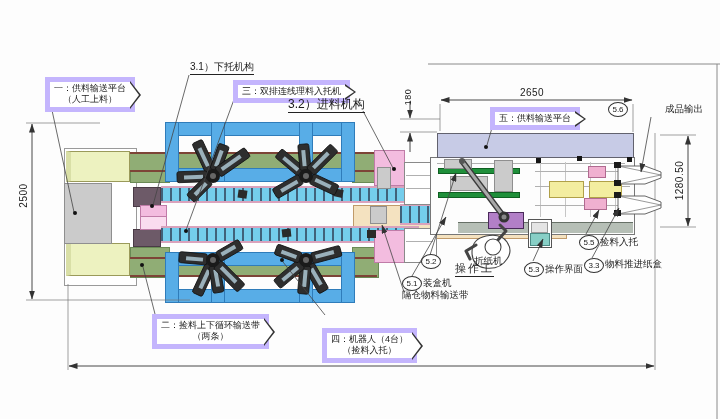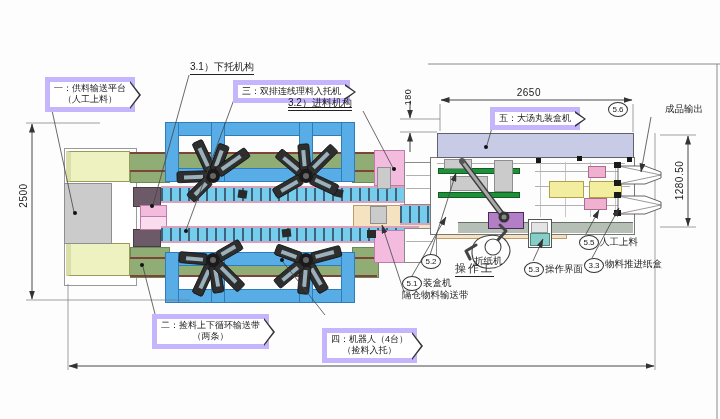--- a/index.html
+++ b/index.html
@@ -333,54 +333,54 @@
       <line x1="404" y1="292" x2="382" y2="225" marker-end="url(#arr)"></line>
       <line x1="533" y1="261" x2="543" y2="239" marker-end="url(#arr)"></line>
       <line x1="592" y1="258" x2="619" y2="208" marker-end="url(#arr)"></line>
       <line x1="586" y1="234" x2="599" y2="210" marker-end="url(#arr)"></line>
       <line x1="651" y1="117" x2="641" y2="172" marker-end="url(#arr)"></line>
     </g>
   </svg>
 
   <div class="dim rot" style="left:3px;top:190px;width:40px;">2500</div>
   <div class="dim" style="left:320px;top:352px;width:44px;">8091</div>
-  <div class="dim" style="left:497px;top:87px;width:44px;text-align:right;">2650</div>
+  <div class="dim" style="left:510px;top:87px;width:44px;">2650</div>
   <div class="dim rot" style="left:653px;top:175px;width:52px;">1280.50</div>
   <div class="dim rot" style="left:393px;top:92px;width:30px;font-size:9px;">180</div>
 
   <div class="flag" style="left:45px;top:77px;--hh:14px;">
     <div>一：供料输送平台</div>
     <div>（人工上料）</div>
   </div>
   <div class="flag" style="left:233px;top:80px;--hh:8px;">
     <div>三：双排连线理料入托机</div>
   </div>
   <div class="flag" style="left:490px;top:107px;--hh:8px;">
-    <div>五：大汤丸装盒机</div>
+    <div>五：供料输送平台</div>
   </div>
   <div class="flag" style="left:152px;top:314px;--hh:14px;">
     <div>二：捡料上下循环输送带</div>
     <div>（两条）</div>
   </div>
   <div class="flag" style="left:322px;top:328px;--hh:14px;">
     <div>四：机器人（4台）</div>
     <div>（捡料入托）</div>
   </div>
 
   <div class="lbl und" style="left:190px;top:61px;font-size:10px;">3.1）下托机构</div>
-  <div class="lbl und" style="left:288px;top:97px;font-size:10px;text-decoration:underline;">3.2）进料机构</div>
+  <div class="lbl und" style="left:288px;top:97px;font-size:12px;">3.2）进料机构</div>
   <div class="lbl und" style="left:455px;top:262px;font-size:11px;letter-spacing:2px;">操作工</div>
   <div class="lbl" style="left:402px;top:289px;">隔仓物料输送带</div>
 
   <div class="cnum" style="left:402px;top:276px;">5.1</div>
   <div class="lbl" style="left:423px;top:277px;">装盒机</div>
   <div class="cnum" style="left:421px;top:254px;">5.2</div>
   <div class="lbl" style="left:442px;top:255px;margin-left:32px;">折纸机</div>
   <div class="cnum" style="left:524px;top:262px;">5.3</div>
   <div class="lbl" style="left:545px;top:263px;">操作界面</div>
   <div class="cnum" style="left:584px;top:258px;">3.3</div>
   <div class="lbl" style="left:605px;top:259px;font-family:Liberation Serif, serif;">物料推进纸盒</div>
   <div class="cnum" style="left:579px;top:235px;">5.5</div>
-  <div class="lbl" style="left:600px;top:236px;">人工上料</div>
+  <div class="lbl" style="left:600px;top:236px;">捡料入托</div>
   <div class="cnum" style="left:608px;top:102px;">5.6</div>
   <div class="lbl" style="left:665px;top:103px;">成品输出</div>
 
 </div>
 
 </body></html>

